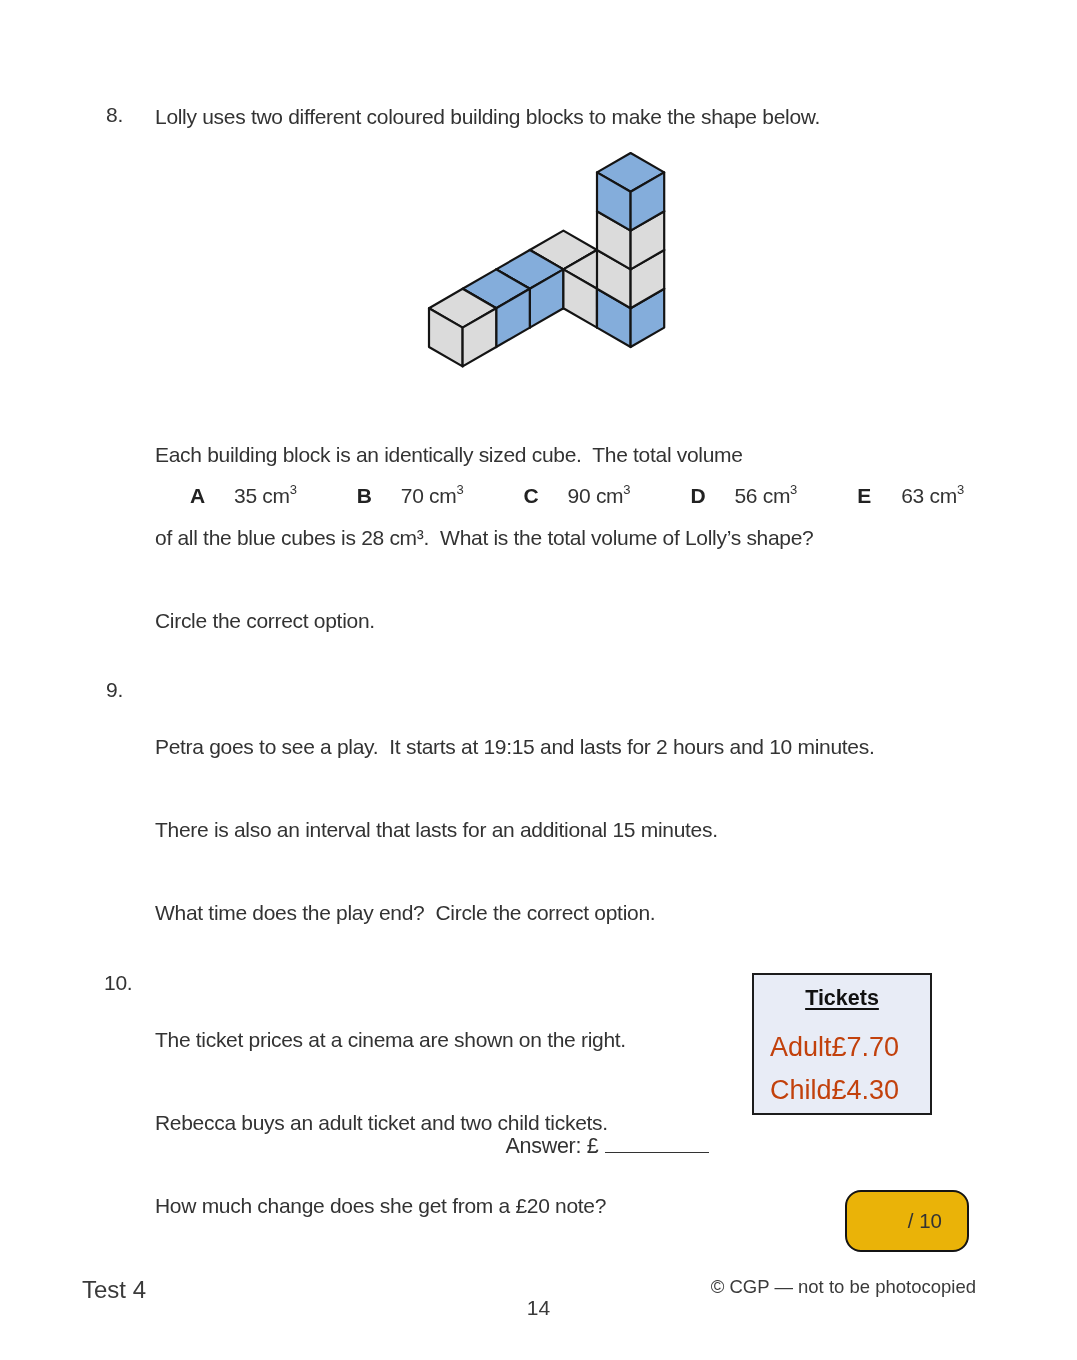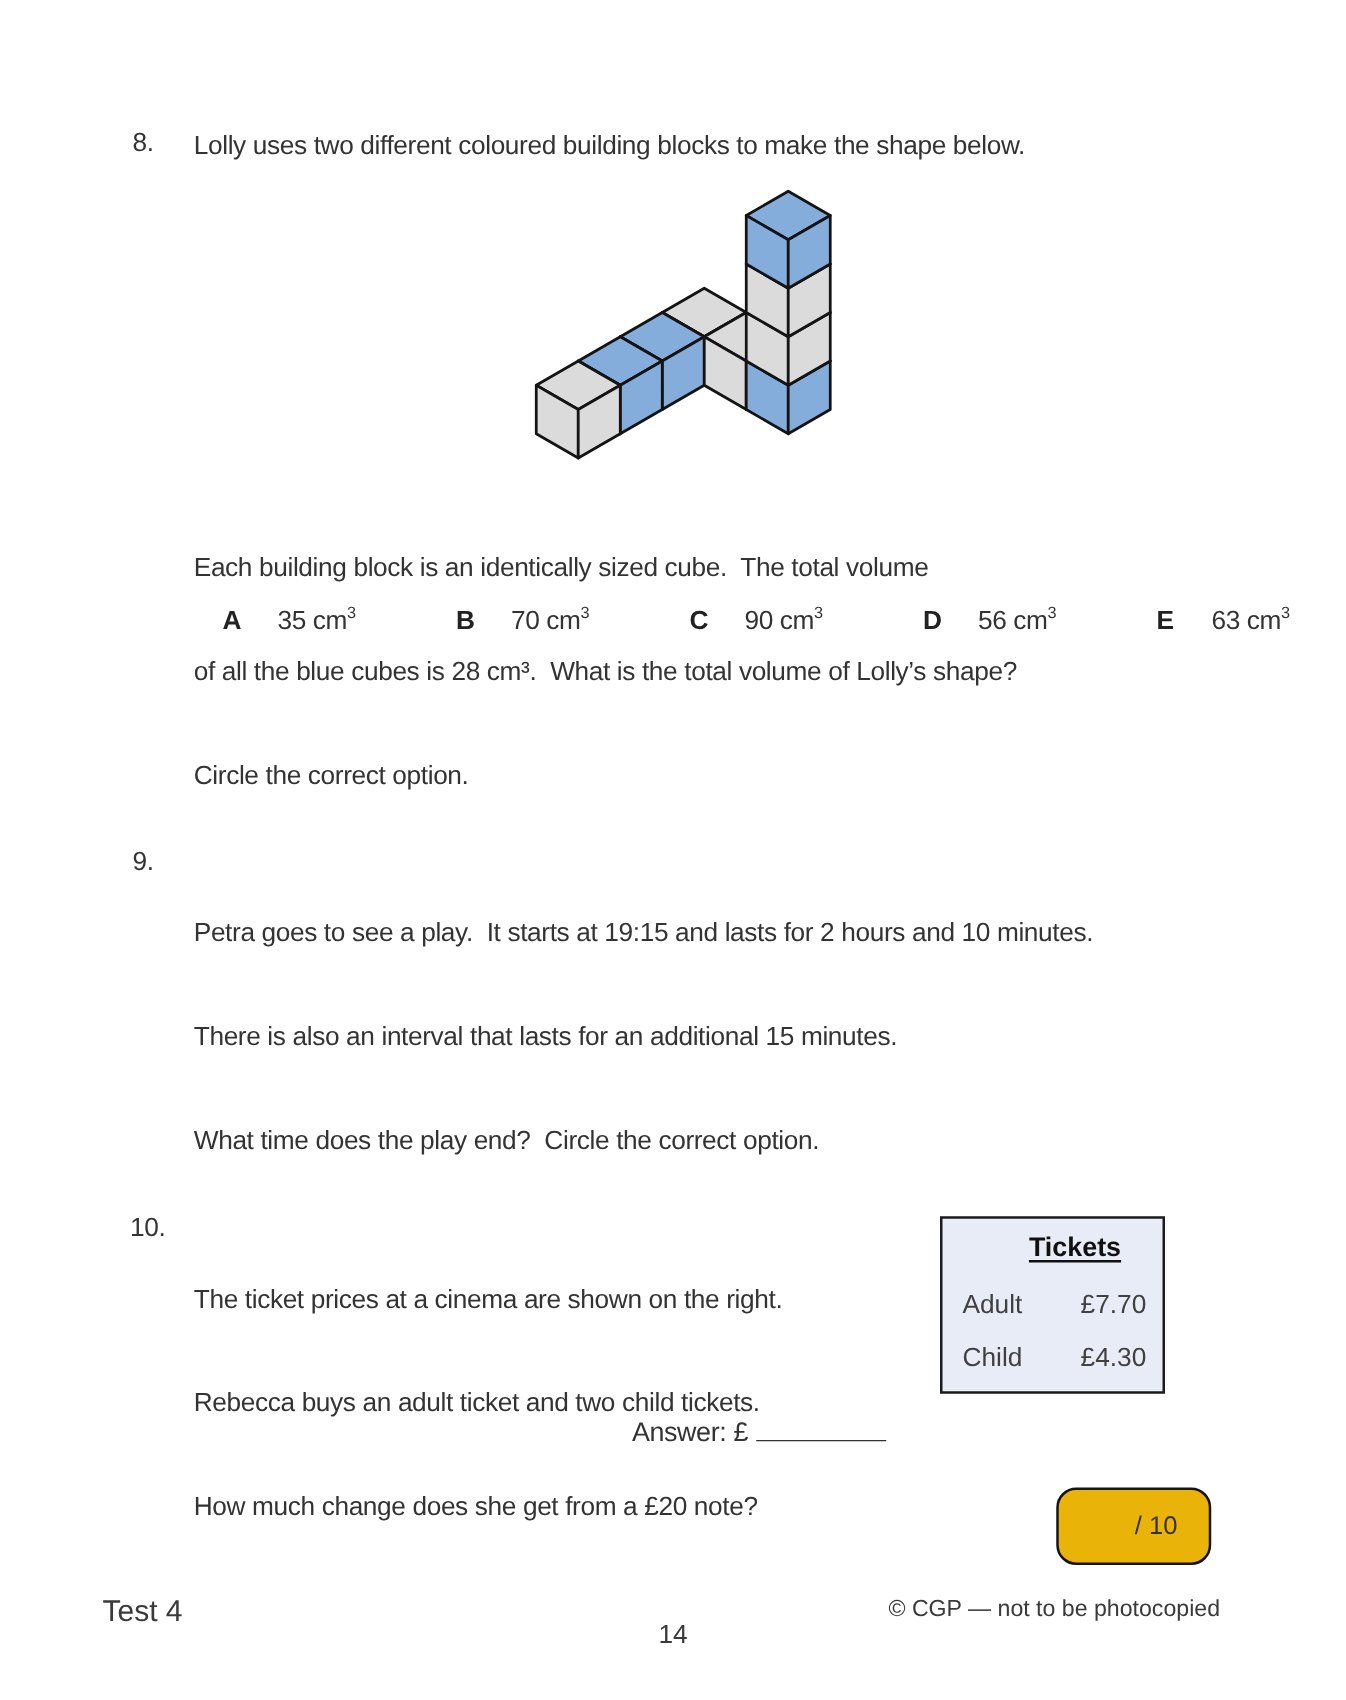--- a/index.html
+++ b/index.html
@@ -20,45 +20,44 @@
   .qtext{
     position:absolute;
     font-size:21px;
     letter-spacing:-0.3px;
     line-height:27.6px;
     white-space:pre;
   }
   .qtext div{white-space:pre;}
   .opt-row{
     position:absolute;
-    left:0;top:0;
+    left:12px;top:0;
     display:flex;
     padding-left:178px;
     font-size:21px;
     letter-spacing:-0.3px;
-    gap:20px;
   }
   .opt{width:166.8px;flex:none;white-space:pre;}
   .opt:last-child{width:auto;}
   .opt .letter{display:inline-block;width:44px;font-weight:700;color:#222;}
   .opt sup{font-size:13px;position:relative;top:-1px;}
   .figure-wrap{position:absolute;left:424px;top:142px;width:252px;height:232px;}
   .tickets{
     position:absolute;left:752px;top:973px;width:180px;height:142px;
     background:#e8ecf6;border:2.5px solid #1c1c1c;box-sizing:border-box;
   }
   .tickets-title{
     position:absolute;top:11px;left:0;width:100%;
     text-align:center;font-weight:700;font-size:21.5px;color:#111;
-    text-decoration:underline;text-underline-offset:3px;padding-left:18px;
+    text-decoration:underline;text-underline-offset:3px;
   }
   .ticket-row{
     position:absolute;left:16px;right:13px;
-    display:flex;justify-content:space-between;
-    font-size:21px;color:#404040;
+    display:flex;
+    font-size:27px;color:#c2410c;
   }
   .ticket-row.r0{top:57px;}
   .ticket-row.r1{top:100px;}
   .answer{
     position:absolute;left:484px;top:1106px;
     font-size:21.5px;letter-spacing:-0.3px;white-space:pre;
   }
   .answer .blank{
     display:inline-block;width:104px;height:21px;
     border-bottom:1.7px solid #333;margin-left:7px;

